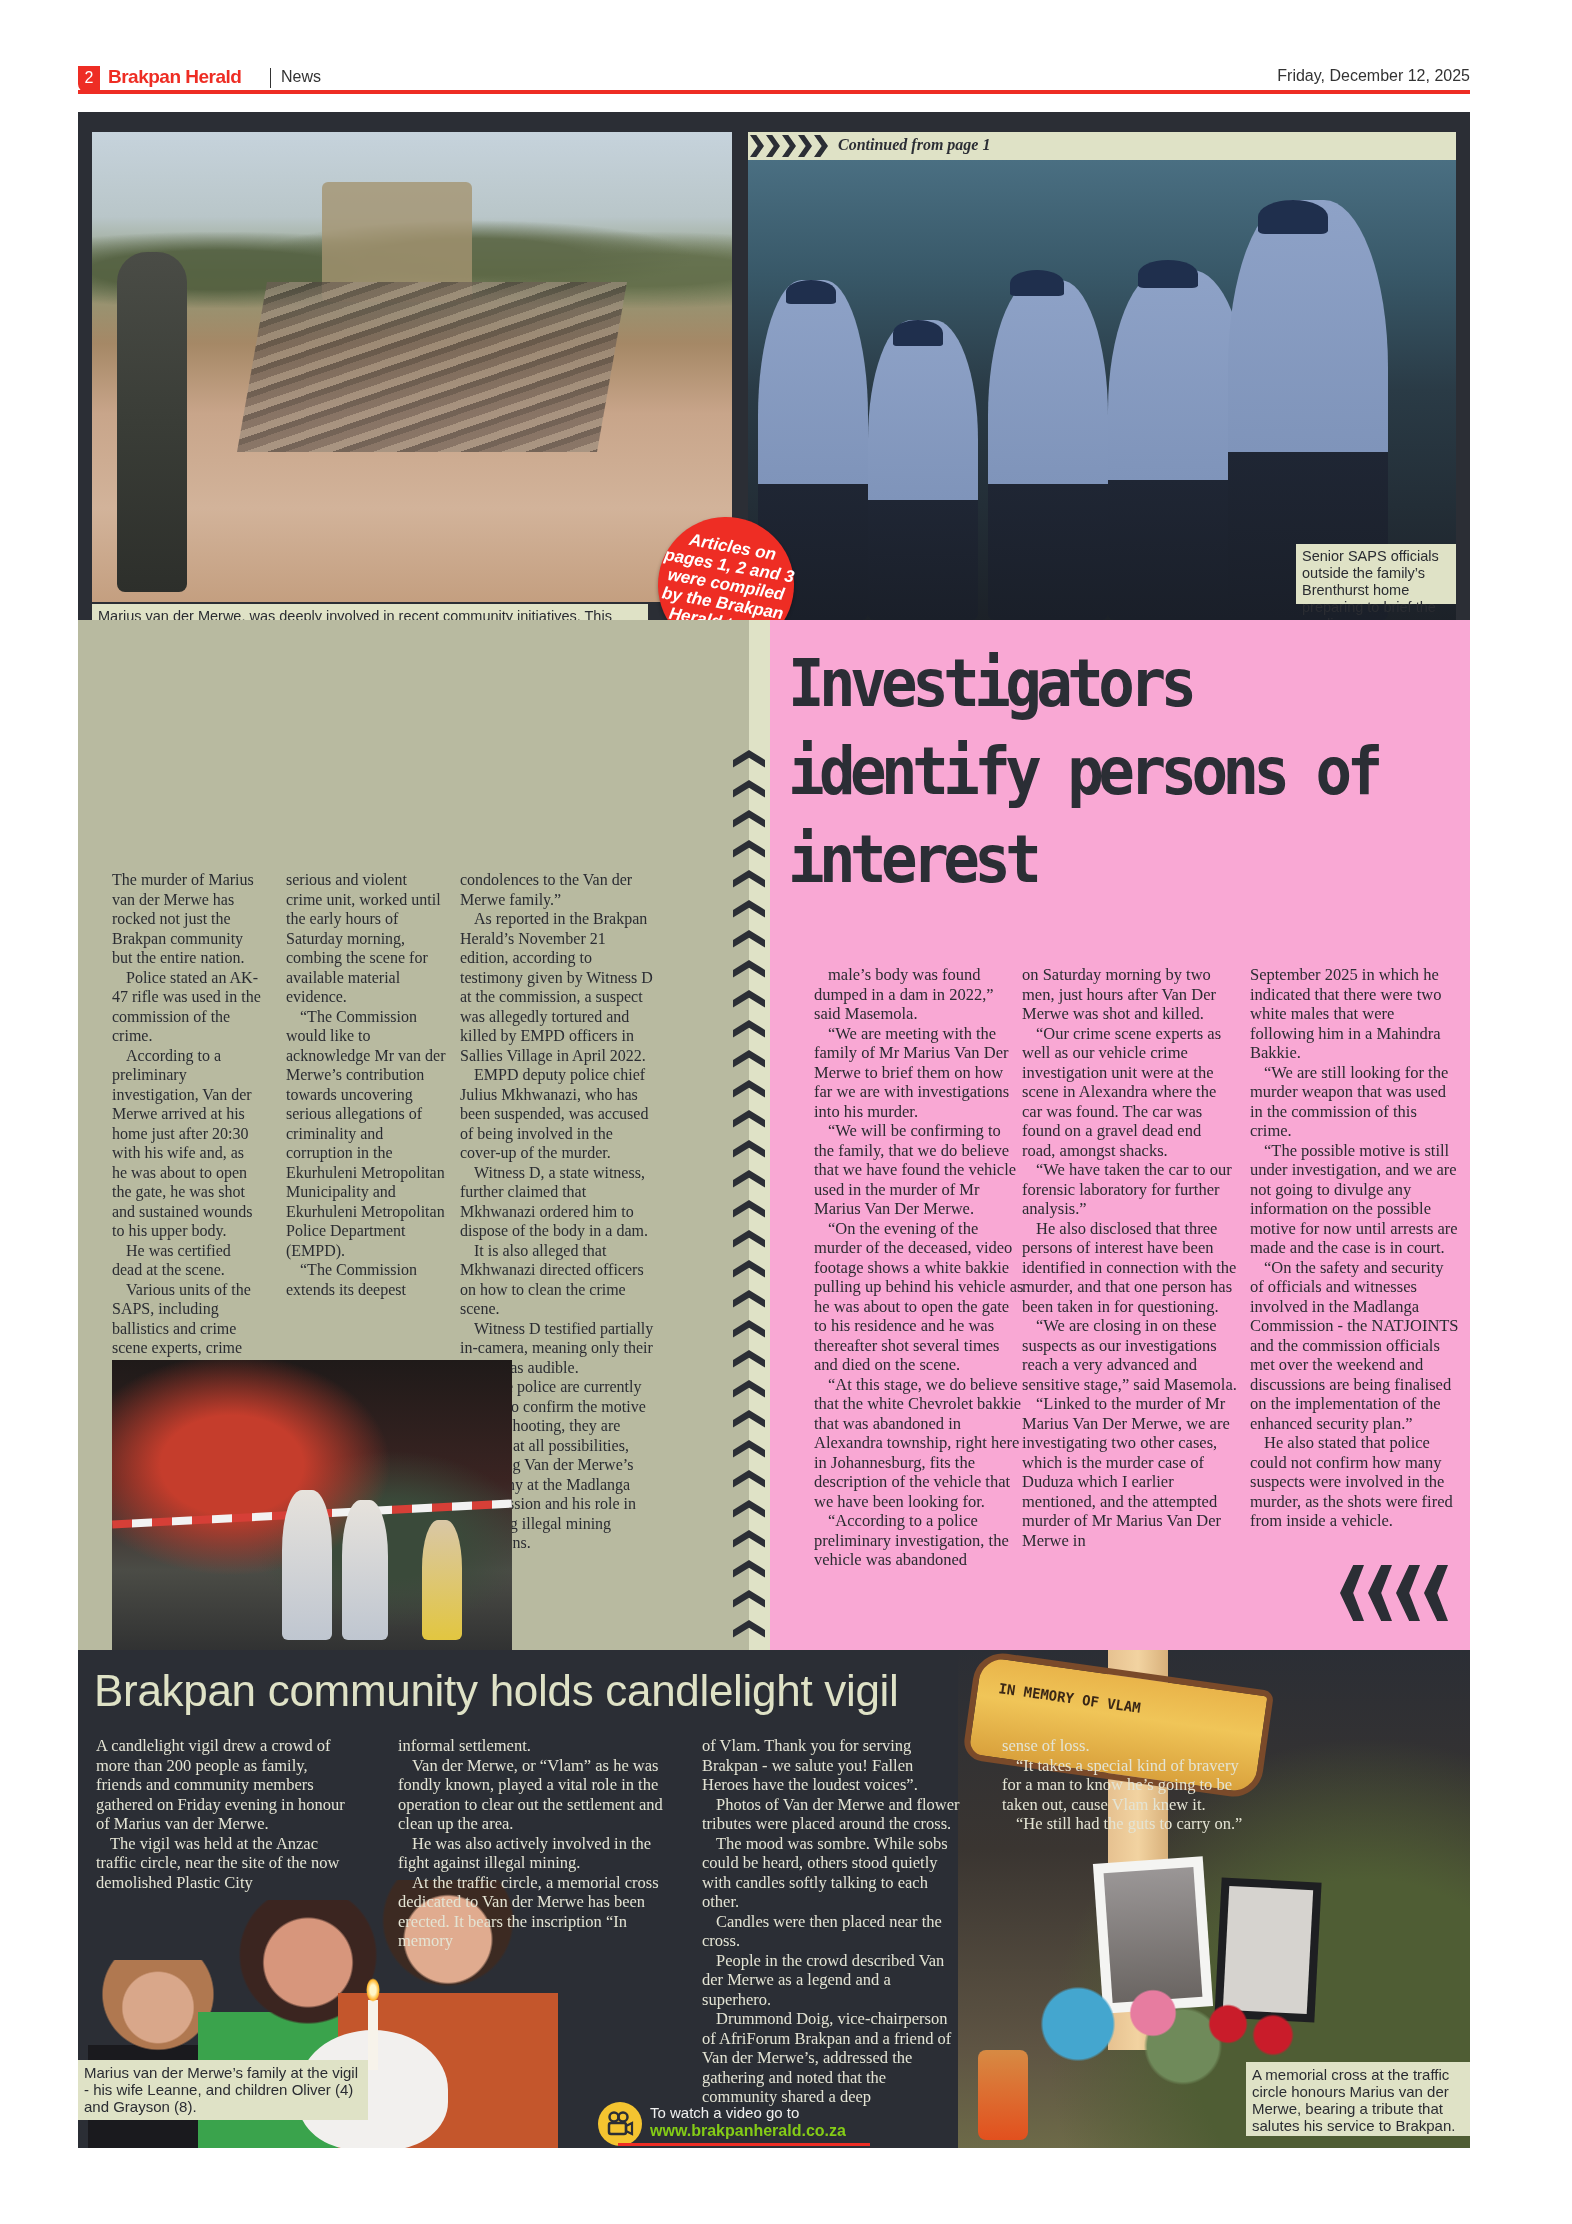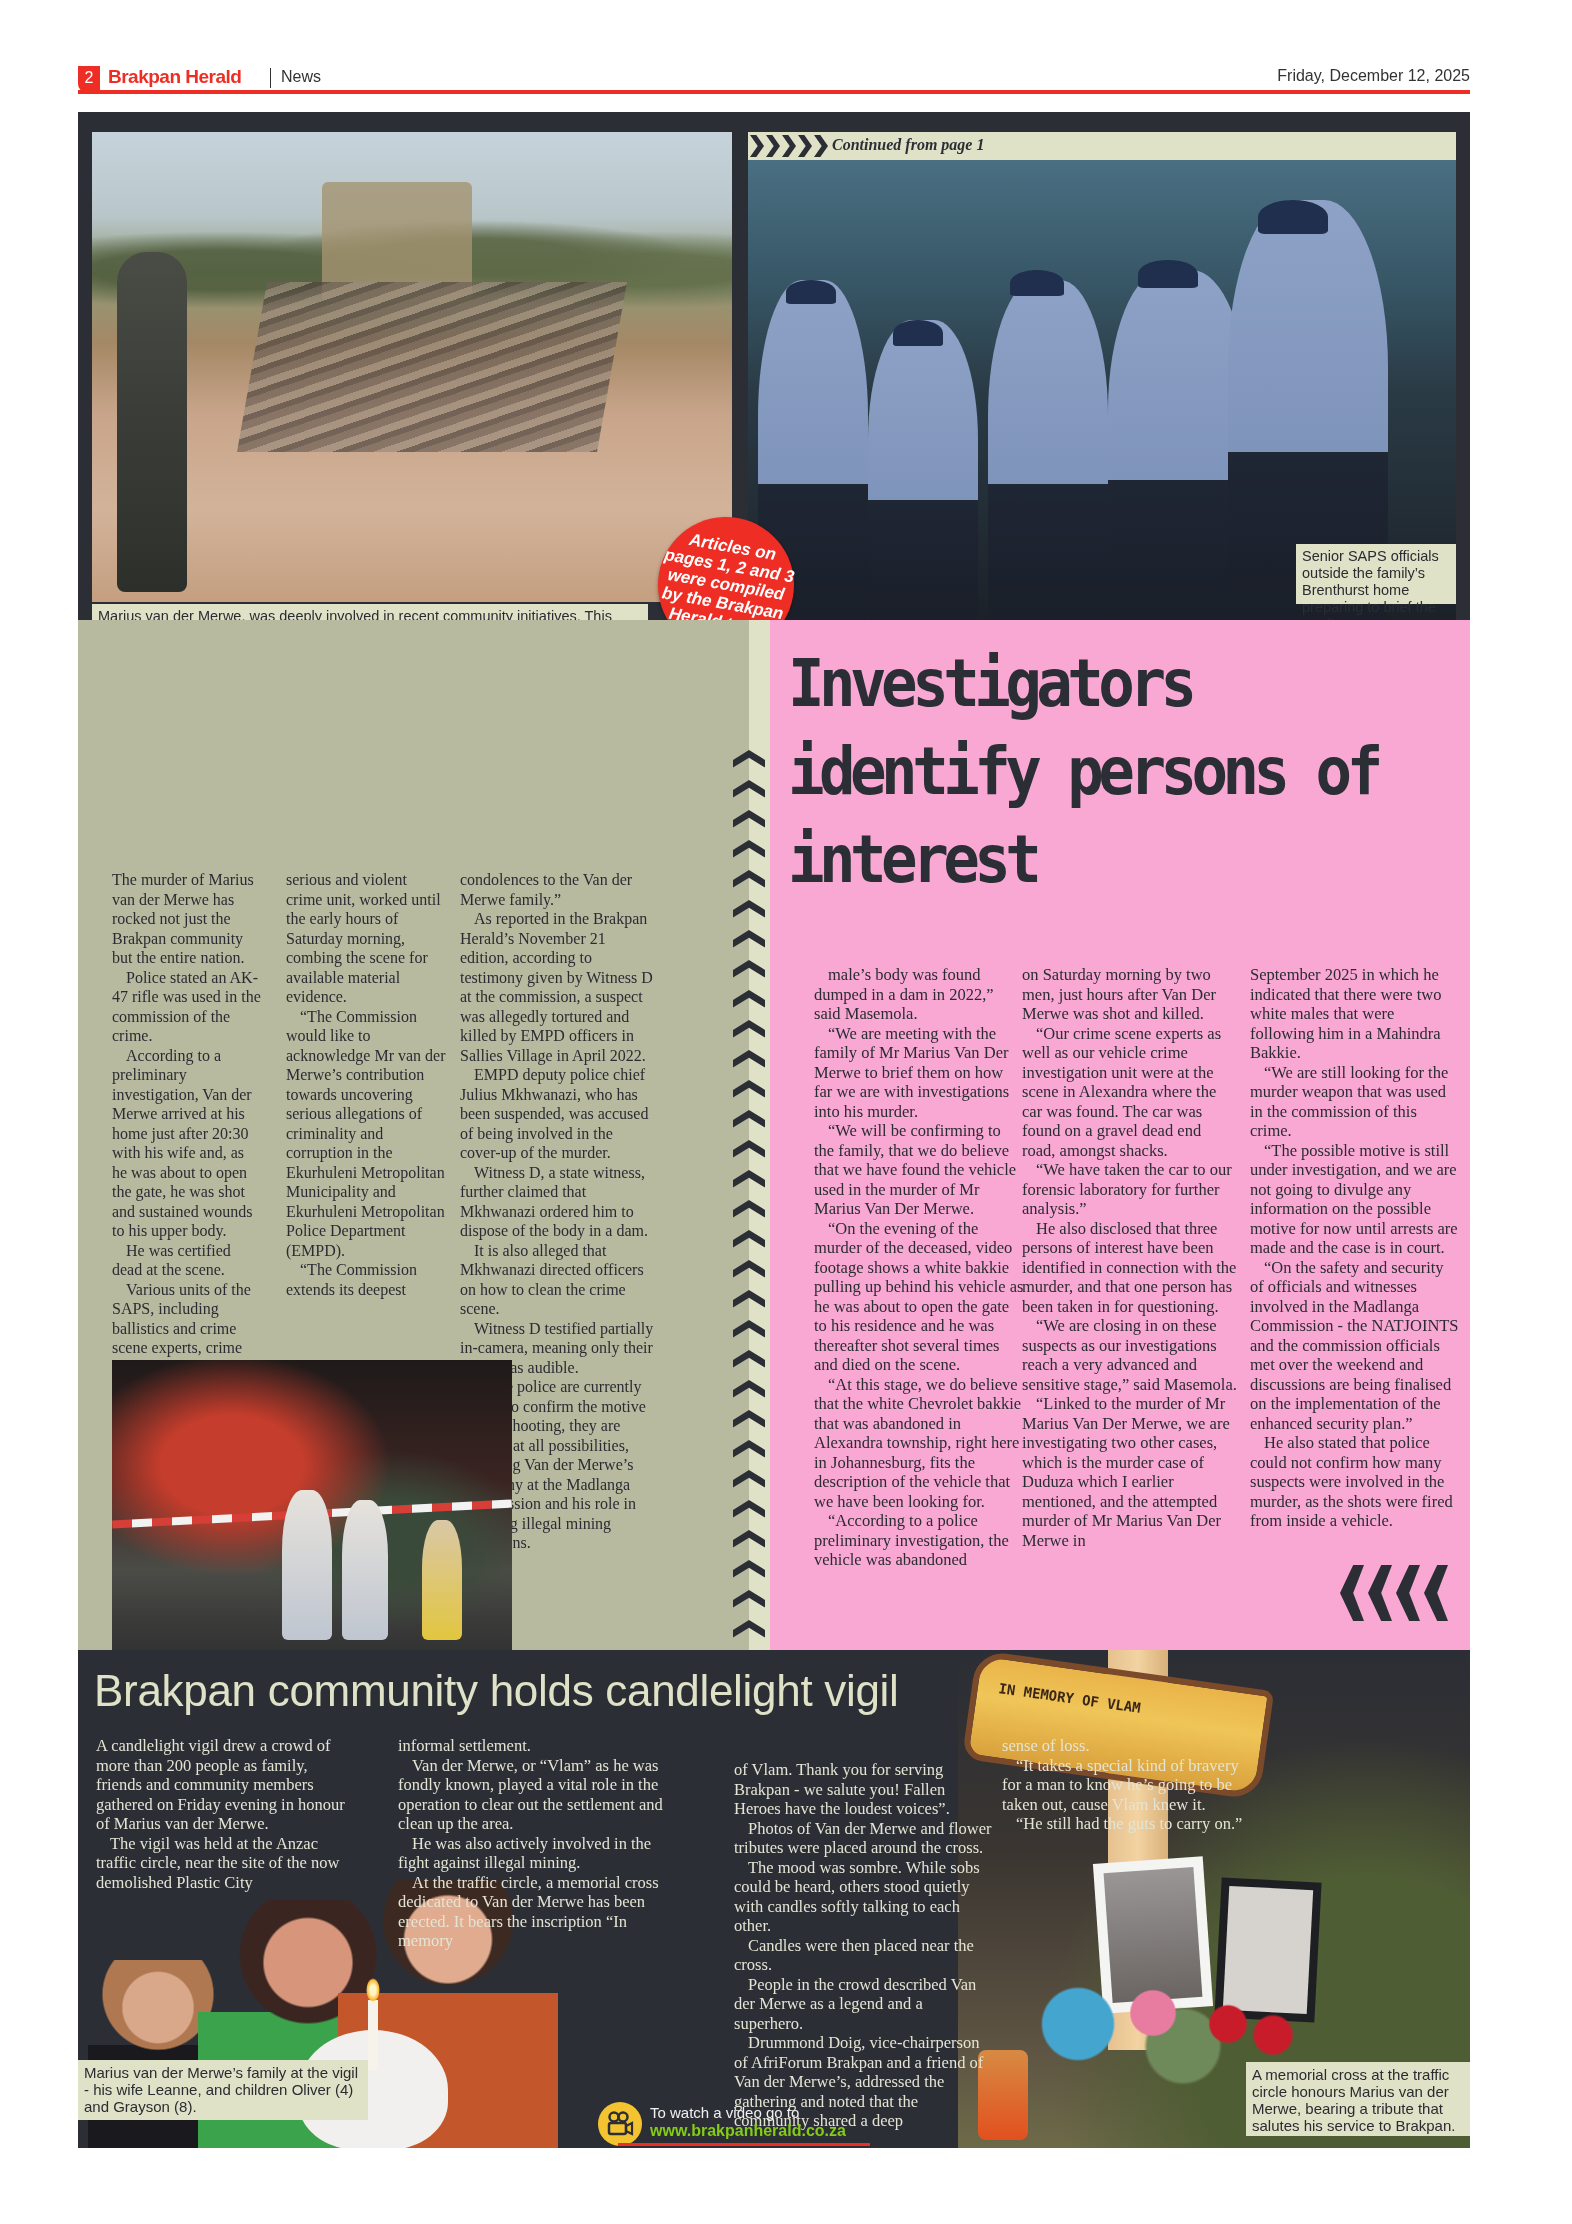--- a/index.html
+++ b/index.html
@@ -30,21 +30,21 @@
   .photo-demolition .soldier { position: absolute; left: 25px; top: 120px; width: 70px; height: 340px; background: linear-gradient(180deg, #4a4c46, #3a3d37 50%, #2d2f2b); border-radius: 30px 30px 8px 8px; }
 
   .photo-police { left: 670px; top: 48px; width: 708px; height: 460px;
     background: linear-gradient(180deg, #4a6f82 0%, #385868 25%, #2a3b46 50%, #1c2128 100%); }
   .photo-police .officer { position: absolute; bottom: 0; background: linear-gradient(180deg, #8ea2c7 0%, #7f94ba 60%, #1f2634 60%, #1a1f29 100%); border-radius: 40% 40% 6px 6px; }
   .photo-police .cap { position: absolute; background: #1f2f4d; border-radius: 50% 50% 10% 10%; }
 
   .continued-bar { position: absolute; left: 670px; top: 20px; width: 708px; height: 28px; background: #dfe2c6; }
   .continued-bar .chev { position: absolute; left: 2px; top: 3px; display: flex; gap: 2px; }
   .continued-bar .chev span { display: block; width: 14px; height: 22px; background: #2b2e35; clip-path: polygon(0 0, 45% 0, 100% 50%, 45% 100%, 0 100%, 55% 50%); }
-  .continued-bar .txt { position: absolute; left: 84px; top: 4px; font: italic bold 16px "Liberation Serif", serif; color: #2b2e35; }
+  .continued-bar .txt { position: absolute; left: 90px; top: 4px; font: italic bold 16px "Liberation Serif", serif; color: #2b2e35; }
 
   .caption { position: absolute; background: #dfe2c6; font: 14.5px "Liberation Sans", sans-serif; color: #2a2c32; line-height: 17px; padding: 4px 6px; }
   .cap-demolition { left: 14px; top: 492px; width: 556px; height: 100px; }
   .cap-police { left: 1218px; top: 432px; width: 160px; height: 60px; }
 
   .badge { position: absolute; left: 580px; top: 405px; width: 136px; height: 136px; border-radius: 50%; background: #ee2d24; color: #fff; font: italic bold 17px "Liberation Sans", sans-serif; text-align: center; line-height: 19px; padding-top: 20px; transform: rotate(10deg); box-shadow: 0 2px 4px rgba(0,0,0,.3); }
 
   
   .left-panel { position: absolute; left: 0; top: 508px; width: 650px; height: 1030px; background: #b8baa0; }
   .left-headline { position: absolute; left: 30px; top: 4px; width: 620px; font: 52px "Liberation Sans", sans-serif; color: #2b2e35; line-height: 64px; letter-spacing: -0.5px; }
@@ -294,21 +294,21 @@
     <div class="vcol vc1">
       <p class="first">A candlelight vigil drew a crowd of more than 200 people as family, friends and community members gathered on Friday evening in honour of Marius van der Merwe.</p>
       <p>The vigil was held at the Anzac traffic circle, near the site of the now demolished Plastic City</p>
     </div>
     <div class="vcol vc2" style="left:320px;width:270px;">
       <p class="first">informal settlement.</p>
       <p>Van der Merwe, or “Vlam” as he was fondly known, played a vital role in the operation to clear out the settlement and clean up the area.</p>
       <p>He was also actively involved in the fight against illegal mining.</p>
       <p>At the traffic circle, a memorial cross dedicated to Van der Merwe has been erected. It bears the inscription “In memory</p>
     </div>
-    <div class="vcol vc3" style="left:656px;width:260px;margin-top:24px;">
+    <div class="vcol vc3" style="left:624px;width:260px;">
       <p class="first">of Vlam. Thank you for serving Brakpan - we salute you! Fallen Heroes have the loudest voices”.</p>
       <p>Photos of Van der Merwe and flower tributes were placed around the cross.</p>
       <p>The mood was sombre. While sobs could be heard, others stood quietly with candles softly talking to each other.</p>
       <p>Candles were then placed near the cross.</p>
       <p>People in the crowd described Van der Merwe as a legend and a superhero.</p>
       <p>Drummond Doig, vice-chairperson of AfriForum Brakpan and a friend of Van der Merwe’s, addressed the gathering and noted that the community shared a deep</p>
     </div>
     <div class="vcol vc4" style="left:924px;width:250px;">
       <p class="first">sense of loss.</p>
       <p>“It takes a special kind of bravery for a man to know he’s going to be taken out, cause Vlam knew it.</p>

